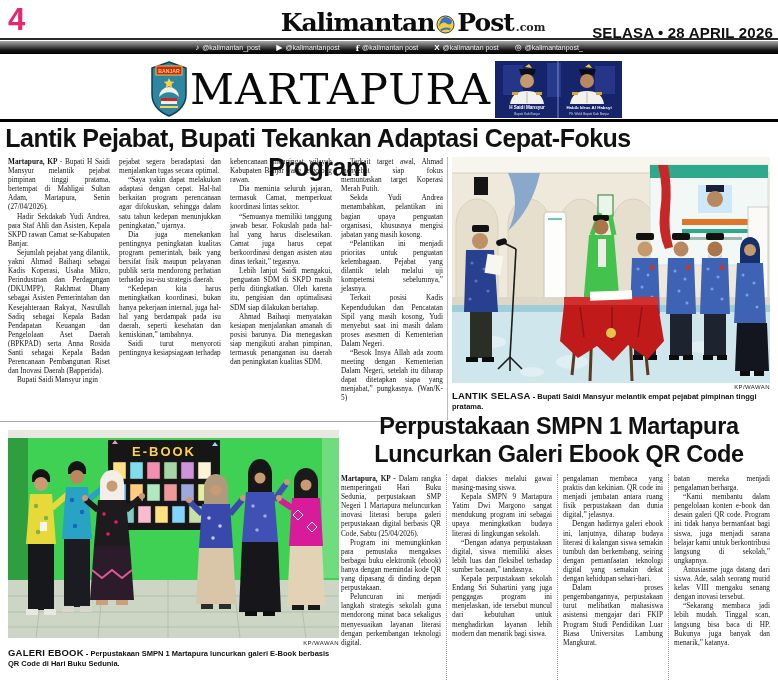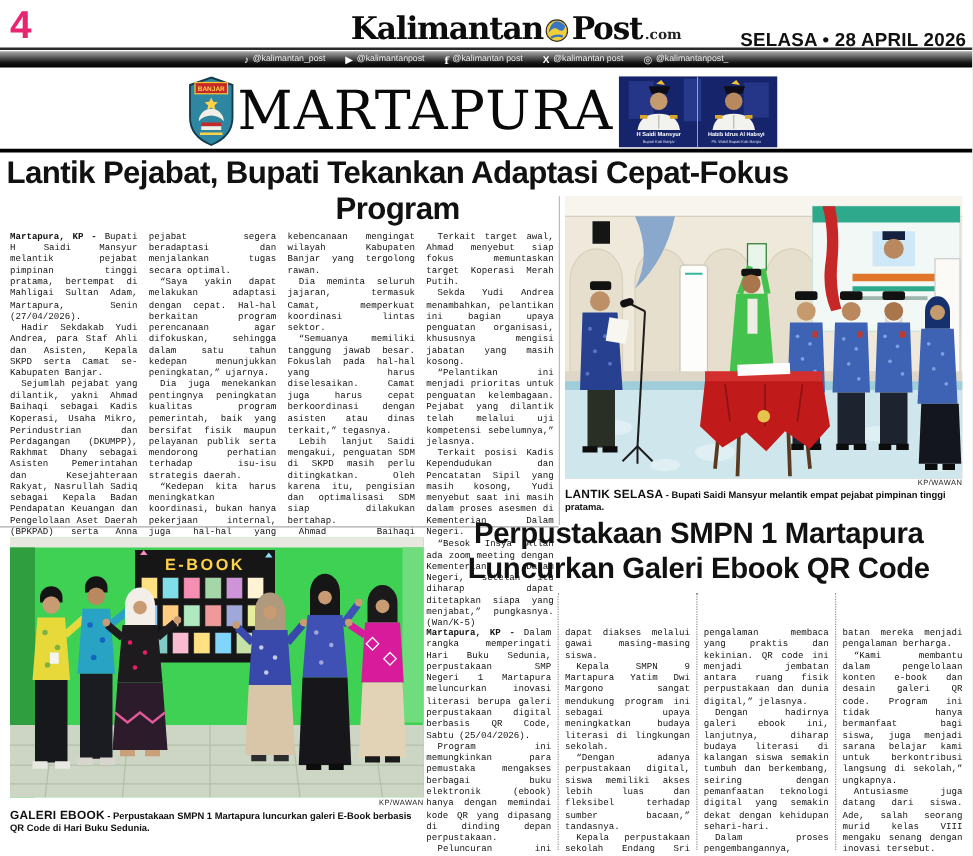--- a/index.html
+++ b/index.html
@@ -29,21 +29,21 @@
   
   .crest { position:absolute; left:150px; top:61px; }
   .section-title {
     position:absolute; left:190px; top:64px; width:300px; text-align:left;
     font-family:"DejaVu Serif", serif; font-size:43px; font-weight:normal; letter-spacing:1px; color:#090909;
   }
   .officials-photo { position:absolute; left:495px; top:61px; }
   .thick-rule { position:absolute; left:0; top:119px; width:778px; height:3px; background:#000; }
   
   .headline1 { position:absolute; left:0; top:124px; width:636px; text-align:center; font-size:25px; font-weight:bold; letter-spacing:-0.5px; }
-  .body-col { position:absolute; font-family:Liberation Mono, monospace; font-size:7.3px; line-height:9.1px; text-align:justify; color:#141414;margin-top:29px; }
+  .body-col { position:absolute; font-family:Liberation Serif, serif; font-size:7.3px; line-height:9.1px; text-align:justify; color:#141414; }
   .body-col p { text-indent:9px; margin:0; }
   .body-col p.cont { text-indent:0; }
   .a1-col { top:157px; width:102px; height:266px; }
   #a1c1 { left:8px; } #a1c2 { left:119px; } #a1c3 { left:230px; } #a1c4 { left:341px; }
   .vrule1 { position:absolute; left:447px; top:157px; width:1px; height:263px; background:#bbb; }
   .photo1 { position:absolute; left:452px; top:157px; width:318px; height:226px; }
   .photo-credit { position:absolute; font-size:6px; letter-spacing:0.4px; color:#222; text-align:right; }
   #credit1 { left:452px; top:384px; width:318px; }
   .caption { position:absolute; font-size:7.5px; font-weight:bold; color:#101010; line-height:9.5px; }
   #caption1 { left:452px; top:391px; width:318px; }
@@ -152,21 +152,21 @@
       <text x="94" y="53.5" text-anchor="middle" font-size="3.2" fill="#d7dcf2" font-family="Liberation Sans, sans-serif">Plt. Wakil Bupati Kab Banjar</text>
     </svg>
   </div>
 
   <div class="thick-rule"></div>
 
   <div class="headline1">Lantik Pejabat, Bupati Tekankan Adaptasi Cepat-Fokus Program</div>
 
   <div class="body-col a1-col" id="a1c1">
     <p class="cont"><b>Martapura, KP -</b> <span>Bupati H Saidi Mansyur melantik pejabat pimpinan tinggi pratama, bertempat di Mahligai Sultan Adam, Martapura, Senin (27/04/2026).</span></p>
-    <p>Hadir Sekdakab Yudi Andrea, para Staf Ahli dan Asisten, Kepala SKPD serta Camat se-Kabupaten Banjar.</p>
+    <p>Hadir Sekdakab Yudi Andrea, para Staf Ahli dan Asisten, Kepala SKPD rawan Camat se-Kabupaten Banjar.</p>
     <p>Sejumlah pejabat yang dilantik, yakni Ahmad Baihaqi sebagai Kadis Koperasi, Usaha Mikro, Perindustrian dan Perdagangan (DKUMPP), Rakhmat Dhany sebagai Asisten Pemerintahan dan Kesejahteraan Rakyat, Nasrullah Sadiq sebagai Kepala Badan Pendapatan Keuangan dan Pengelolaan Aset Daerah (BPKPAD) serta Anna Rosida Santi sebagai Kepala Badan Perencanaan Pembangunan Riset dan Inovasi Daerah (Bapperida).</p>
     <p>Bupati Saidi Mansyur ingin</p>
   </div>
   <div class="body-col a1-col" id="a1c2">
     <p class="cont">pejabat segera beradaptasi dan menjalankan tugas secara optimal.</p>
     <p>“Saya yakin dapat melakukan adaptasi dengan cepat. Hal-hal berkaitan program perencanaan agar difokuskan, sehingga dalam satu tahun kedepan menunjukkan peningkatan,” ujarnya.</p>
     <p>Dia juga menekankan pentingnya peningkatan kualitas program pemerintah, baik yang bersifat fisik maupun pelayanan publik serta mendorong perhatian terhadap isu-isu strategis daerah.</p>
     <p>“Kedepan kita harus meningkatkan koordinasi, bukan hanya pekerjaan internal, juga hal-hal yang berdampak pada isu daerah, seperti kesehatan dan kemiskinan,” tambahnya.</p>
     <p>Saidi turut menyoroti pentingnya kesiapsiagaan terhadap</p>
   </div>

